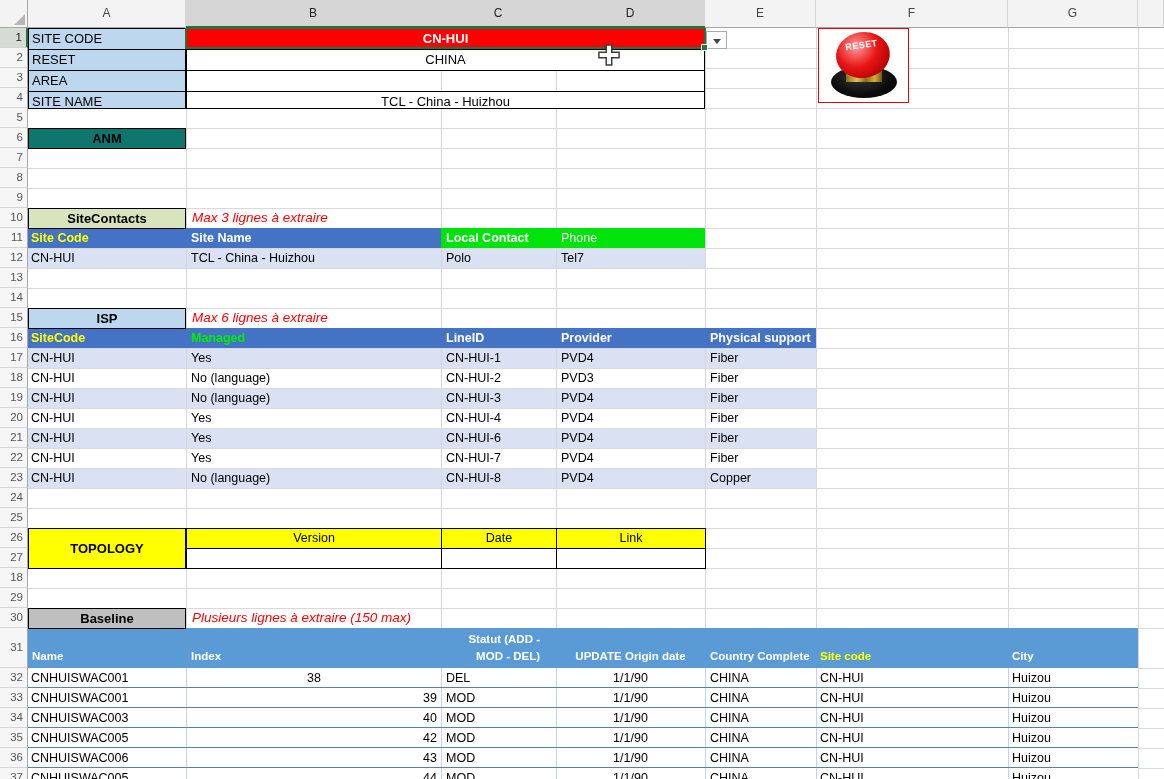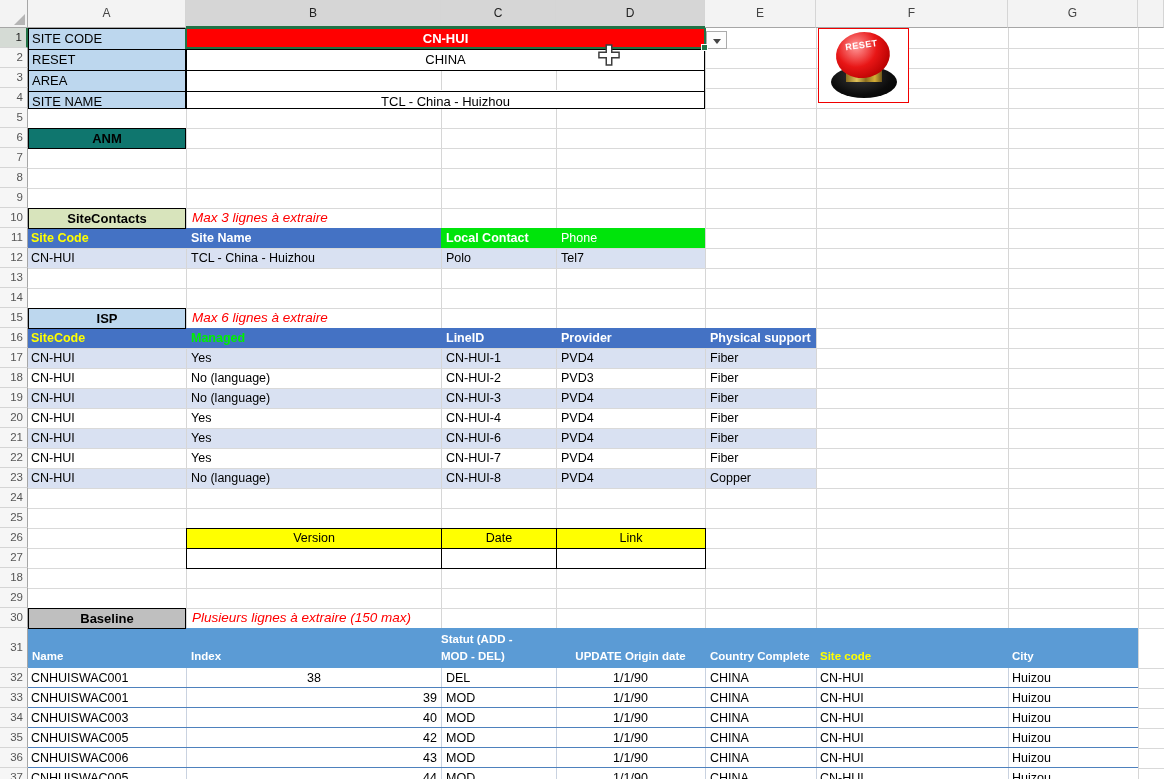--- a/index.html
+++ b/index.html
@@ -214,21 +214,21 @@
       <div class="abs cell txt" style="left: 710px; top: 448px; width: 104px; height: 20px;">Fiber</div>
       <div class="abs band" style="left: 28px; top: 468px; width: 788px; height: 20px; background: rgb(217, 225, 242);"></div>
       <div class="abs cell txt" style="left: 31px; top: 468px; width: 150px; height: 20px;">CN-HUI</div>
       <div class="abs cell txt" style="left: 191px; top: 468px; width: 245px; height: 20px;">No (language)</div>
       <div class="abs cell txt" style="left: 446px; top: 468px; width: 108px; height: 20px;">CN-HUI-8</div>
       <div class="abs cell txt" style="left: 561px; top: 468px; width: 140px; height: 20px;">PVD4</div>
       <div class="abs cell txt" style="left: 710px; top: 468px; width: 104px; height: 20px;">Copper</div>
       <div class="abs bandhi" style="left: 28px; top: 628px; width: 1110px; height: 40px; background: rgb(91, 155, 213);"></div>
       <div class="abs cell txt" style="left: 32px; top: 646px; width: 150px; height: 20px; color: rgb(255, 255, 255); font-weight: bold; font-size: 11.5px;">Name</div>
       <div class="abs cell txt" style="left: 191px; top: 646px; width: 150px; height: 20px; color: rgb(255, 255, 255); font-weight: bold; font-size: 11.5px;">Index</div>
-      <div class="abs cell txt" style="left: 441px; top: 631px; width: 105px; height: 36px; color: rgb(255, 255, 255); font-weight: bold; font-size: 11.5px; white-space: normal; line-height: 17px; padding-right: 6px;">Statut (ADD - MOD - DEL)</div>
+      <div class="abs cell txt" style="left: 441px; top: 631px; width: 105px; height: 36px; color: rgb(255, 255, 255); font-weight: bold; font-size: 11.5px; white-space: normal; line-height: 17px; text-align: right; padding-right: 6px;">Statut (ADD - MOD - DEL)</div>
       <div class="abs cell txt" style="left: 556px; top: 646px; width: 149px; height: 20px; color: rgb(255, 255, 255); font-weight: bold; font-size: 11.5px; text-align: center;">UPDATE Origin date</div>
       <div class="abs cell txt" style="left: 710px; top: 646px; width: 104px; height: 20px; color: rgb(255, 255, 255); font-weight: bold; font-size: 11.5px;">Country Complete</div>
       <div class="abs cell txt" style="left: 820px; top: 646px; width: 186px; height: 20px; color: rgb(255, 255, 0); font-weight: bold; font-size: 11.5px;">Site code</div>
       <div class="abs cell txt" style="left: 1012px; top: 646px; width: 124px; height: 20px; color: rgb(255, 255, 255); font-weight: bold; font-size: 11.5px;">City</div>
       <div class="abs bandhi" style="left: 28px; top: 668px; width: 1110px; height: 20px; border-bottom: 1px solid rgb(78, 129, 189); background: rgb(255, 255, 255);">
         <div class="abs " style="left: 158px; top: 0px; width: 1px; height: 19px; background: rgb(201, 210, 224);"></div>
         <div class="abs " style="left: 413px; top: 0px; width: 1px; height: 19px; background: rgb(201, 210, 224);"></div>
         <div class="abs " style="left: 528px; top: 0px; width: 1px; height: 19px; background: rgb(201, 210, 224);"></div>
         <div class="abs " style="left: 677px; top: 0px; width: 1px; height: 19px; background: rgb(201, 210, 224);"></div>
         <div class="abs " style="left: 788px; top: 0px; width: 1px; height: 19px; background: rgb(201, 210, 224);"></div>
@@ -347,20 +347,21 @@
   </div>
 
   <div class="abs labelcell" style="left:28px;top:128px;width:158px;height:21px;background:#0f766e">ANM</div>
 
   <div class="abs labelcell" style="left:28px;top:208px;width:158px;height:21px;background:#D8E4BC">SiteContacts</div>
   <div class="abs note" style="left:192px;top:208px;width:320px;height:20px">Max 3 lignes à extraire</div>
 
   <div class="abs labelcell" style="left:28px;top:308px;width:158px;height:21px;background:#BDD7EE">ISP</div>
   <div class="abs note" style="left:192px;top:308px;width:320px;height:20px">Max 6 lignes à extraire</div>
 
+  <div class="abs labelcell" style="left:28px;top:528px;width:158px;height:41px;background:#FFFF00;line-height:39px">TOPOLOGY</div>
   <div class="abs ycell" style="left:186px;top:528px;width:256px;height:21px">Version</div>
   <div class="abs ycell" style="left:441px;top:528px;width:116px;height:21px">Date</div>
   <div class="abs ycell" style="left:556px;top:528px;width:150px;height:21px">Link</div>
   <div class="abs wcell" style="left:186px;top:548px;width:256px;height:21px"></div>
   <div class="abs wcell" style="left:441px;top:548px;width:116px;height:21px"></div>
   <div class="abs wcell" style="left:556px;top:548px;width:150px;height:21px"></div>
 
   <div class="abs labelcell" style="left:28px;top:608px;width:158px;height:21px;background:#BFBFBF">Baseline</div>
   <div class="abs note" style="left:192px;top:608px;width:430px;height:20px">Plusieurs lignes à extraire (150 max)</div>
 

